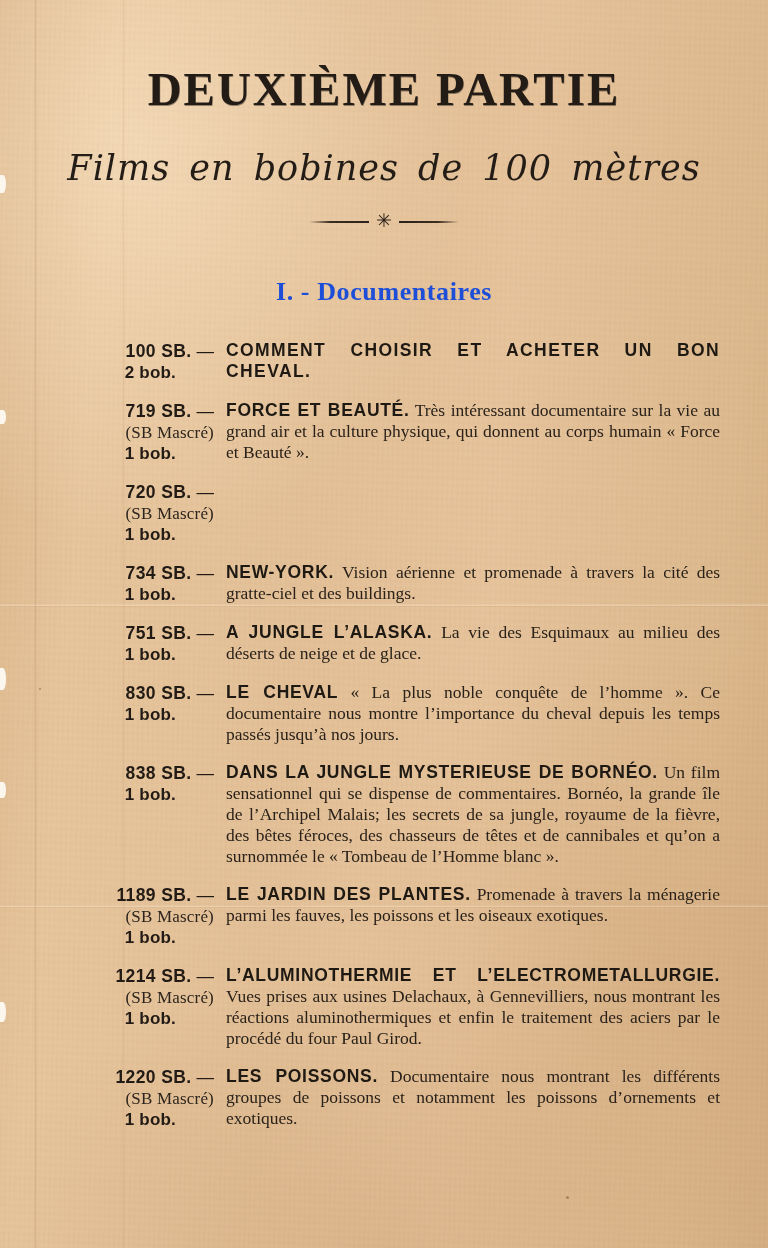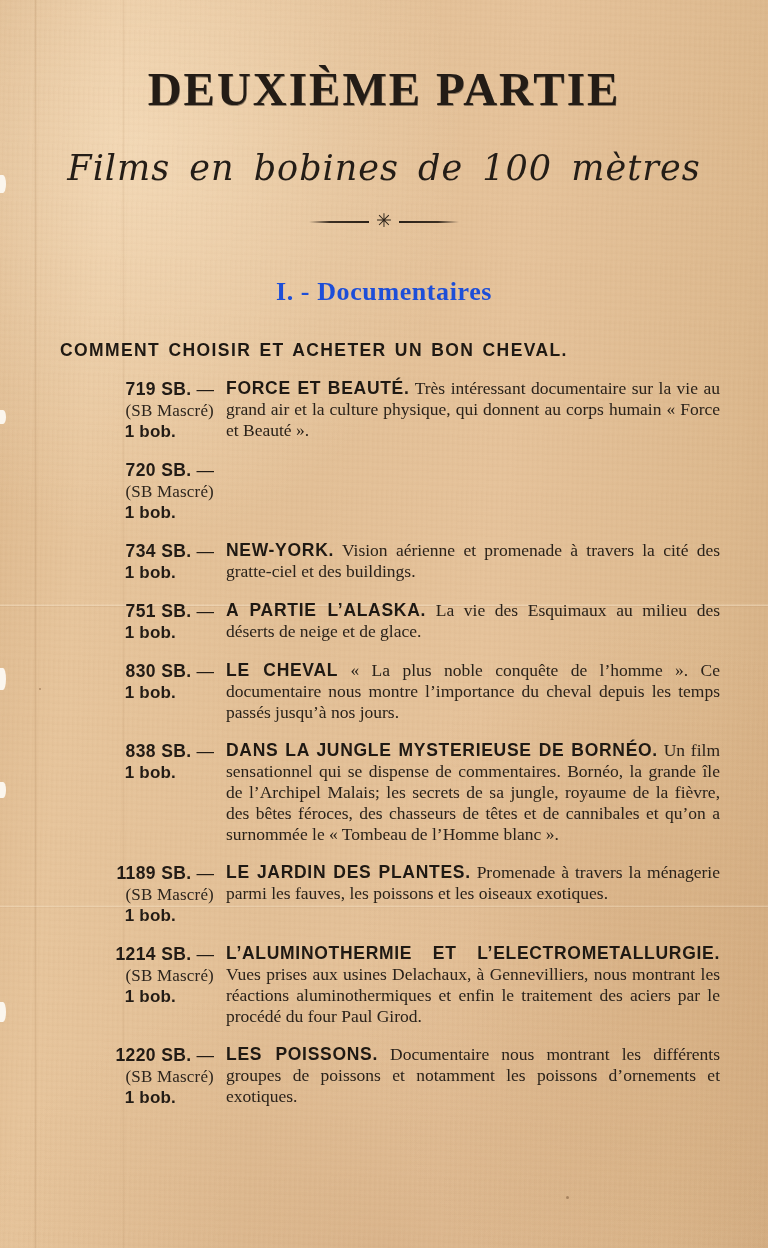--- a/index.html
+++ b/index.html
@@ -245,20 +245,24 @@
   <div class="ornament">
     <span class="orn-rule"></span>
     <span class="orn-star">✳</span>
     <span class="orn-rule right"></span>
   </div>
 
   <div class="section-title">I. - Documentaires</div>
 
   <div id="entries">
       <div class="entry">
+        <div class="ref-col">
+          <div class="ref-num">100 SB.<span class="ref-dash"> —</span></div>
+          <div class="ref-bob">2 bob.</div>
+        </div>
         <div class="body-col spaced-title"><span class="film-title">COMMENT CHOISIR ET ACHETER UN BON CHEVAL.</span></div>
       </div>
       <div class="entry">
         <div class="ref-col">
           <div class="ref-num">719 SB.<span class="ref-dash"> —</span></div>
           <div class="ref-sub">(SB Mascré)</div>
           <div class="ref-bob">1 bob.</div>
         </div>
         <div class="body-col"><span class="film-title">FORCE ET BEAUTÉ.</span><span class="desc"> Très intéressant documentaire sur la vie au grand air et la culture physique, qui donnent au corps humain « Force et Beauté ».</span></div>
       </div>
@@ -274,21 +278,21 @@
           <div class="ref-num">734 SB.<span class="ref-dash"> —</span></div>
           <div class="ref-bob">1 bob.</div>
         </div>
         <div class="body-col"><span class="film-title">NEW-YORK.</span><span class="desc"> Vision aérienne et promenade à travers la cité des gratte-ciel et des buildings.</span></div>
       </div>
       <div class="entry">
         <div class="ref-col">
           <div class="ref-num">751 SB.<span class="ref-dash"> —</span></div>
           <div class="ref-bob">1 bob.</div>
         </div>
-        <div class="body-col"><span class="film-title">A PARTIE L’ALASKA.</span><span class="desc"> La vie des Esquimaux au milieu des déserts de neige et de glace.</span></div>
+        <div class="body-col"><span class="film-title">A JUNGLE L’ALASKA.</span><span class="desc"> La vie des Esquimaux au milieu des déserts de neige et de glace.</span></div>
       </div>
       <div class="entry">
         <div class="ref-col">
           <div class="ref-num">830 SB.<span class="ref-dash"> —</span></div>
           <div class="ref-bob">1 bob.</div>
         </div>
         <div class="body-col"><span class="film-title">LE CHEVAL</span><span class="desc"> « La plus noble conquête de l’homme ». Ce documentaire nous montre l’importance du cheval depuis les temps passés jusqu’à nos jours.</span></div>
       </div>
       <div class="entry">
         <div class="ref-col">

